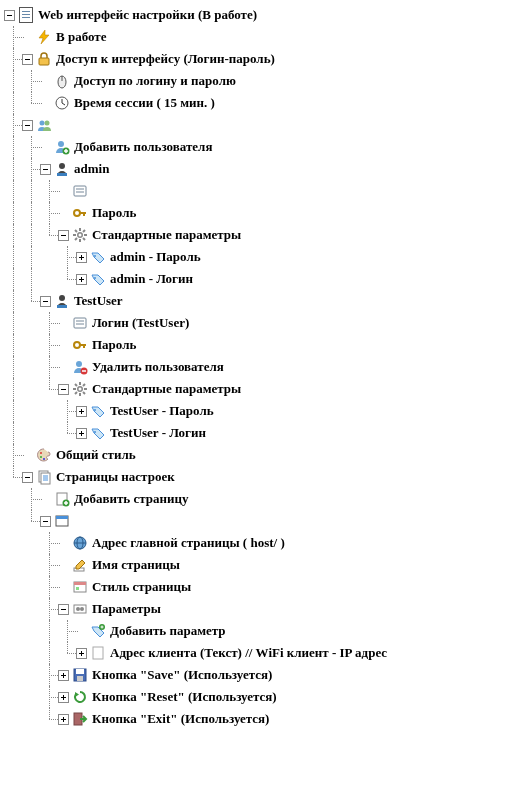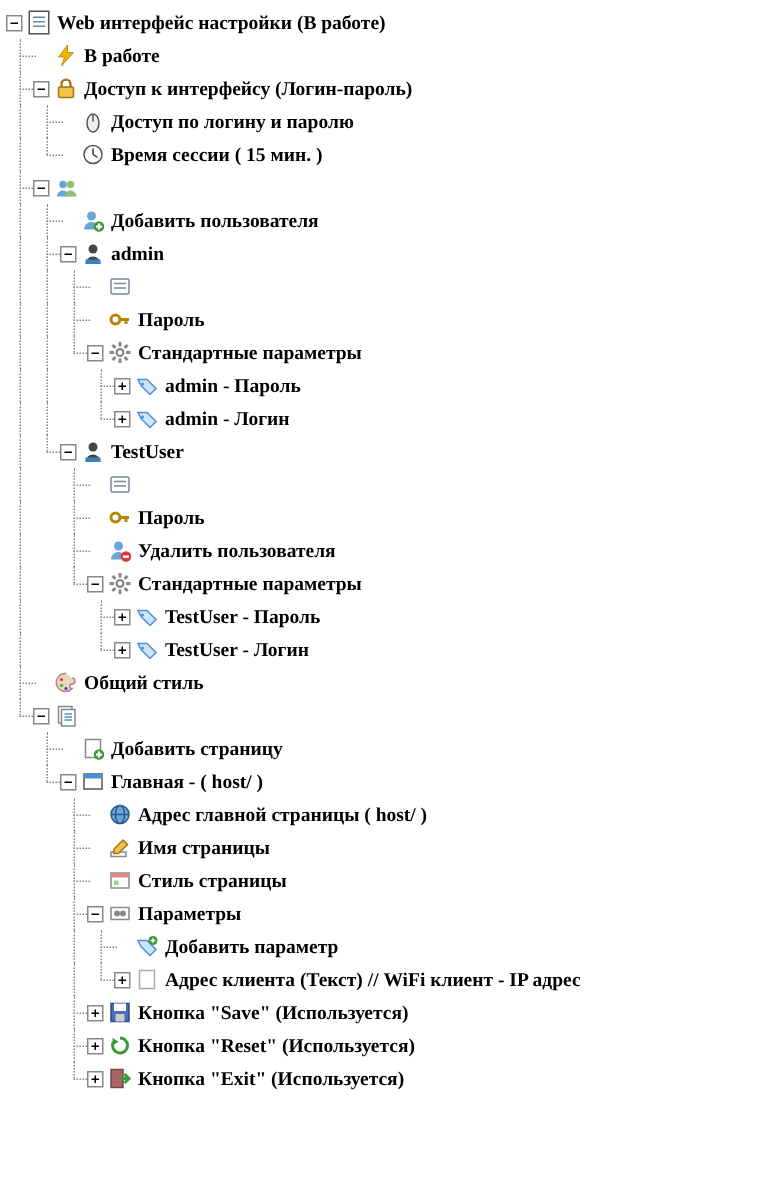--- a/index.html
+++ b/index.html
@@ -248,20 +248,21 @@
     <div class="node">
       <span class="indent"></span>
       <span class="indent novert"></span>
       <span class="indent hbranch"></span>
       <span class="toggle-spacer"></span>
       <span class="icon">
         <svg viewBox="0 0 16 16">
           <use href="#svg-form"></use>
         </svg>
       </span>
+      <span class="label">Логин (TestUser)</span>
     </div>
     <div class="node">
       <span class="indent"></span>
       <span class="indent novert"></span>
       <span class="indent hbranch"></span>
       <span class="toggle-spacer"></span>
       <span class="icon">
         <svg viewBox="0 0 16 16">
           <use href="#svg-key"></use>
         </svg>
@@ -329,20 +330,21 @@
       <span class="label">Общий стиль</span>
     </div>
     <div class="node">
       <span class="indent hbranch half"></span>
       <span class="toggle"></span>
       <span class="icon">
         <svg viewBox="0 0 16 16">
           <use href="#svg-pages"></use>
         </svg>
       </span>
+      <span class="label">Страницы настроек</span>
     </div>
     <div class="node">
       <span class="indent novert"></span>
       <span class="indent hbranch"></span>
       <span class="toggle-spacer"></span>
       <span class="icon">
         <svg viewBox="0 0 16 16">
           <use href="#svg-page-add"></use>
         </svg>
       </span>
@@ -350,21 +352,20 @@
     </div>
     <div class="node">
       <span class="indent novert"></span>
       <span class="indent hbranch half"></span>
       <span class="toggle"></span>
       <span class="icon">
         <svg viewBox="0 0 16 16">
           <use href="#svg-window"></use>
         </svg>
       </span>
-      <span class="label">Главная -  ( host/ )</span>
     </div>
     <div class="node">
       <span class="indent novert"></span>
       <span class="indent novert"></span>
       <span class="indent hbranch"></span>
       <span class="toggle-spacer"></span>
       <span class="icon">
         <svg viewBox="0 0 16 16">
           <use href="#svg-globe"></use>
         </svg>

